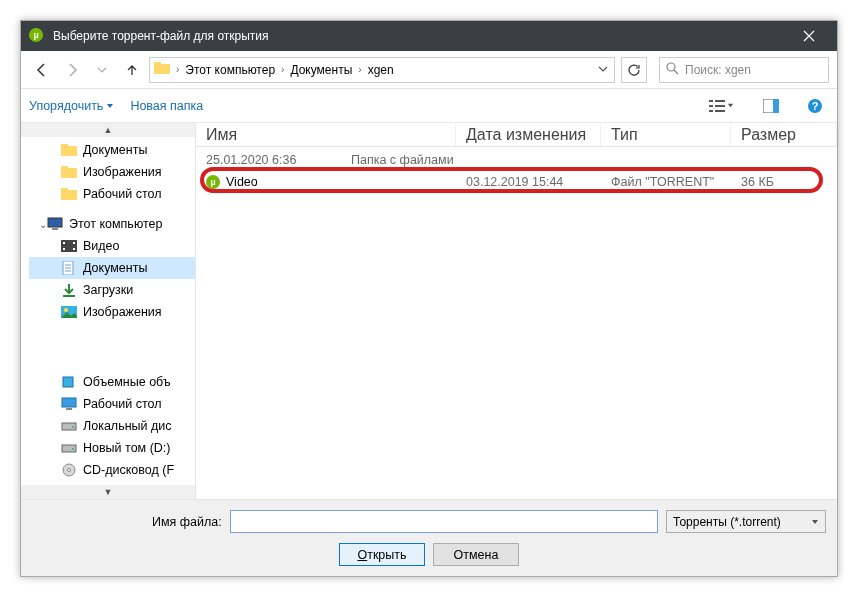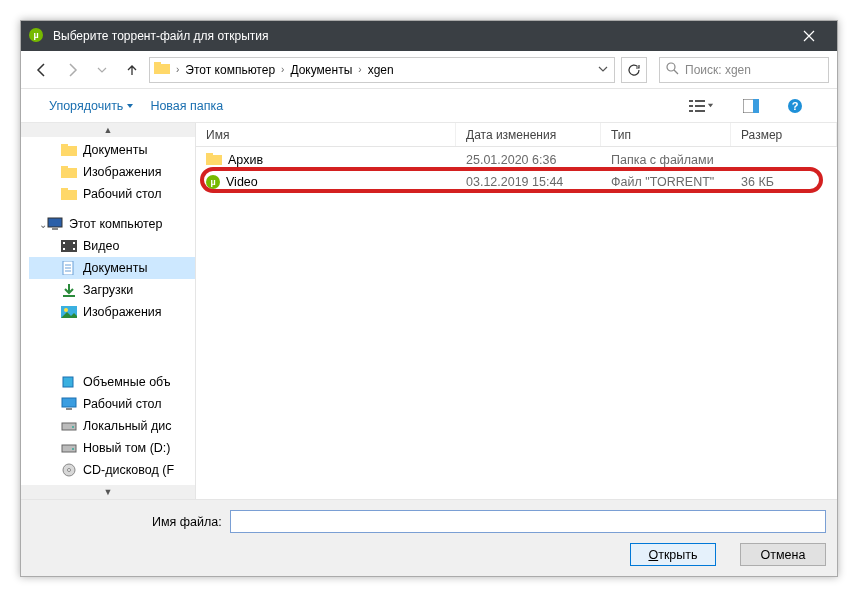--- a/index.html
+++ b/index.html
@@ -14,56 +14,56 @@
 .nav-arrow-disabled { opacity: 0.4; }
 .breadcrumb-box { flex: 1; height: 26px; border: 1px solid #ccc; display: flex; align-items: center; font-size: 12px; background: #fff; }
 .breadcrumb-box .folder-icon { margin: 0 4px; }
 .breadcrumb-box .crumb { padding: 0 4px; cursor: pointer; }
 .breadcrumb-box .chev { color: #666; font-size: 10px; padding: 0 2px; }
 .breadcrumb-box .spacer { flex: 1; }
 .breadcrumb-box .drop { padding: 0 6px; color: #555; }
 .refresh-btn { width: 26px; height: 26px; border: 1px solid #ccc; margin-left: 2px; display: flex; align-items: center; justify-content: center; background: #fff; }
 .search-box { width: 170px; height: 26px; border: 1px solid #ccc; margin-left: 8px; display: flex; align-items: center; padding: 0 6px; font-size: 12px; color: #888; background: #fff; }
 .search-box .search-icon { margin-right: 6px; }
-.toolbar { height: 34px; display: flex; align-items: center; padding: 0 28px; gap: 16px; font-size: 12.5px; border-bottom: 1px solid #e8e8e8; }
+.toolbar { height: 34px; display: flex; align-items: center; padding: 0 8px; gap: 16px; font-size: 12.5px; border-bottom: 1px solid #e8e8e8; }
 .tool-link { color: #1a6fb0; cursor: pointer; display: flex; align-items: center; gap: 3px; }
 .tool-spacer { flex: 1; }
 .tool-icon-btn { width: 28px; height: 24px; display: flex; align-items: center; justify-content: center; cursor: pointer; }
 .tool-icon-btn.wide { width: 40px; border: 1px solid transparent; gap:2px;}
 .body-area { flex: 1; display: flex; overflow: hidden; }
 .sidebar { width: 175px; border-right: 1px solid #e5e5e5; overflow-y: auto; font-size: 12.5px; padding-top: 2px; position:relative;}
 .sidebar-inner { padding-left: 8px; }
 .tree-item { display: flex; align-items: center; height: 22px; padding-left: 32px; gap: 6px; cursor: pointer; white-space: nowrap; overflow: hidden; }
 .tree-item.selected { background: #cde8ff; }
 .tree-item .ticon { width: 16px; height: 16px; flex-shrink: 0; display:flex; align-items:center; justify-content:center; }
 .tree-expand { position: absolute; left: 10px; font-size: 10px; color: #666; }
 .sidebar-scroll-up, .sidebar-scroll-down { position:absolute; left:0; right:0; height:14px; background:#f0f0f0; display:flex; align-items:center; justify-content:center; font-size:9px; color:#555; }
 .sidebar-scroll-up { top:0; }
 .sidebar-scroll-down { bottom:0; }
 .filelist { flex: 1; display: flex; flex-direction: column; position: relative; }
-.columns { display: flex; height: 24px; border-bottom: 1px solid #e5e5e5; font-size: 12px; color: #444; }
+.columns { display: flex; height: 24px; border-bottom: 1px solid #e5e5e5; font-size: 16px; color: #444; }
 .col { display: flex; align-items: center; padding-left: 10px; border-right: 1px solid #f0f0f0; }
 .col-name { width: 260px; }
 .col-date { width: 145px; }
 .col-type { width: 130px; text-align: right; }
 .col-size { flex: 1; }
 .rows { flex: 1; position: relative; padding-top: 2px; }
 .row { display: flex; height: 22px; align-items: center; font-size: 12.5px; }
 .row .cell { padding-left: 10px; color: #6a6a6a; }
 .row .cell-name { width: 260px; display: flex; align-items: center; gap: 6px; color: #000; }
 .row .cell-date { width: 145px; }
 .row .cell-type { width: 130px; }
 .row .cell-size { flex: 1; padding-right: 30px; }
 .highlight-ring { position: absolute; border: 4px solid #d42020; border-radius: 16px; pointer-events: none; }
 .bottom { border-top: 1px solid #e5e5e5; padding: 10px 11px; background: #f0f0f0; }
 .filename-row { display: flex; align-items: center; gap: 8px; margin-bottom: 10px; }
 .filename-label { font-size: 12.5px; padding-left: 120px; }
 .filename-input { flex: 1; height: 23px; border: 1px solid #7a9fd4; background: #fff; padding: 0 4px; font-size: 12px; }
 .filetype-select { width: 160px; height: 23px; border: 1px solid #adadad; background: #efefef; font-size: 12px; display: flex; align-items: center; justify-content: space-between; padding: 0 6px; }
-.buttons-row { display: flex; justify-content: flex-end; gap: 24px; }
+.buttons-row { display: flex; justify-content: center; gap: 8px; }
 .dlg-btn { width: 86px; height: 23px; font-size: 12.5px; border: 1px solid #adadad; background: #e1e1e1; cursor: pointer; }
 .dlg-btn.primary { border: 1px solid #0078d7; background: #e5f1fb; }
 .dlg-btn .ul { text-decoration: underline; }
 .folder-svg { fill: #ffd869; }
 .utorrent-circle { width:14px; height:14px; border-radius:50%; background:#76b900; display:flex; align-items:center; justify-content:center; color:#fff; font-size:9px; font-weight:bold; }
 </style>
 </head>
 <body>
 
 <div class="dialog">
@@ -309,27 +309,20 @@
 
     <div class="filelist">
       <div class="columns">
         <div class="col col-name">Имя</div>
         <div class="col col-date">Дата изменения</div>
         <div class="col col-type">Тип</div>
         <div class="col col-size">Размер</div>
       </div>
       <div class="rows" id="file-rows">
           <div class="row">
-            <div class="cell cell-name">
-              <span class="ticon"><svg width="16" height="14">
-                  <rect x="0" y="3" width="16" height="10" fill="#ffd869"></rect>
-                  <rect x="0" y="1" width="7" height="4" fill="#ffd869"></rect>
-                </svg></span>
-              <span>Архив</span>
-            </div>
             <div class="cell cell-date">25.01.2020 6:36</div>
             <div class="cell cell-type">Папка с файлами</div>
             <div class="cell cell-size"></div>
           </div>
           <div class="row">
             <div class="cell cell-name">
               <span class="ticon">
                 <span class="utorrent-circle">µ</span>
               </span>
               <span>Video</span>
@@ -341,20 +334,26 @@
           <div class="highlight-ring" style="left: 4px; right: 14px; top: 20px; height: 26px;"></div>
         </div>
     </div>
 
   </div>
 
   <div class="bottom">
     <div class="filename-row">
       <span class="filename-label">Имя файла:</span>
       <input class="filename-input" type="text" value="" style="">
+      <div class="filetype-select">
+        <span>Торренты (*.torrent)</span>
+        <svg width="8" height="8" viewBox="0 0 8 8">
+            <path d="M1 2 L4 6 L7 2" fill="#555"></path>
+          </svg>
+      </div>
     </div>
     <div class="buttons-row">
       <button class="dlg-btn primary"><span class="ul">О</span><span>ткрыть</span></button>
       <button class="dlg-btn">Отмена</button>
     </div>
   </div>
 
 </div>
 
 </body></html>

